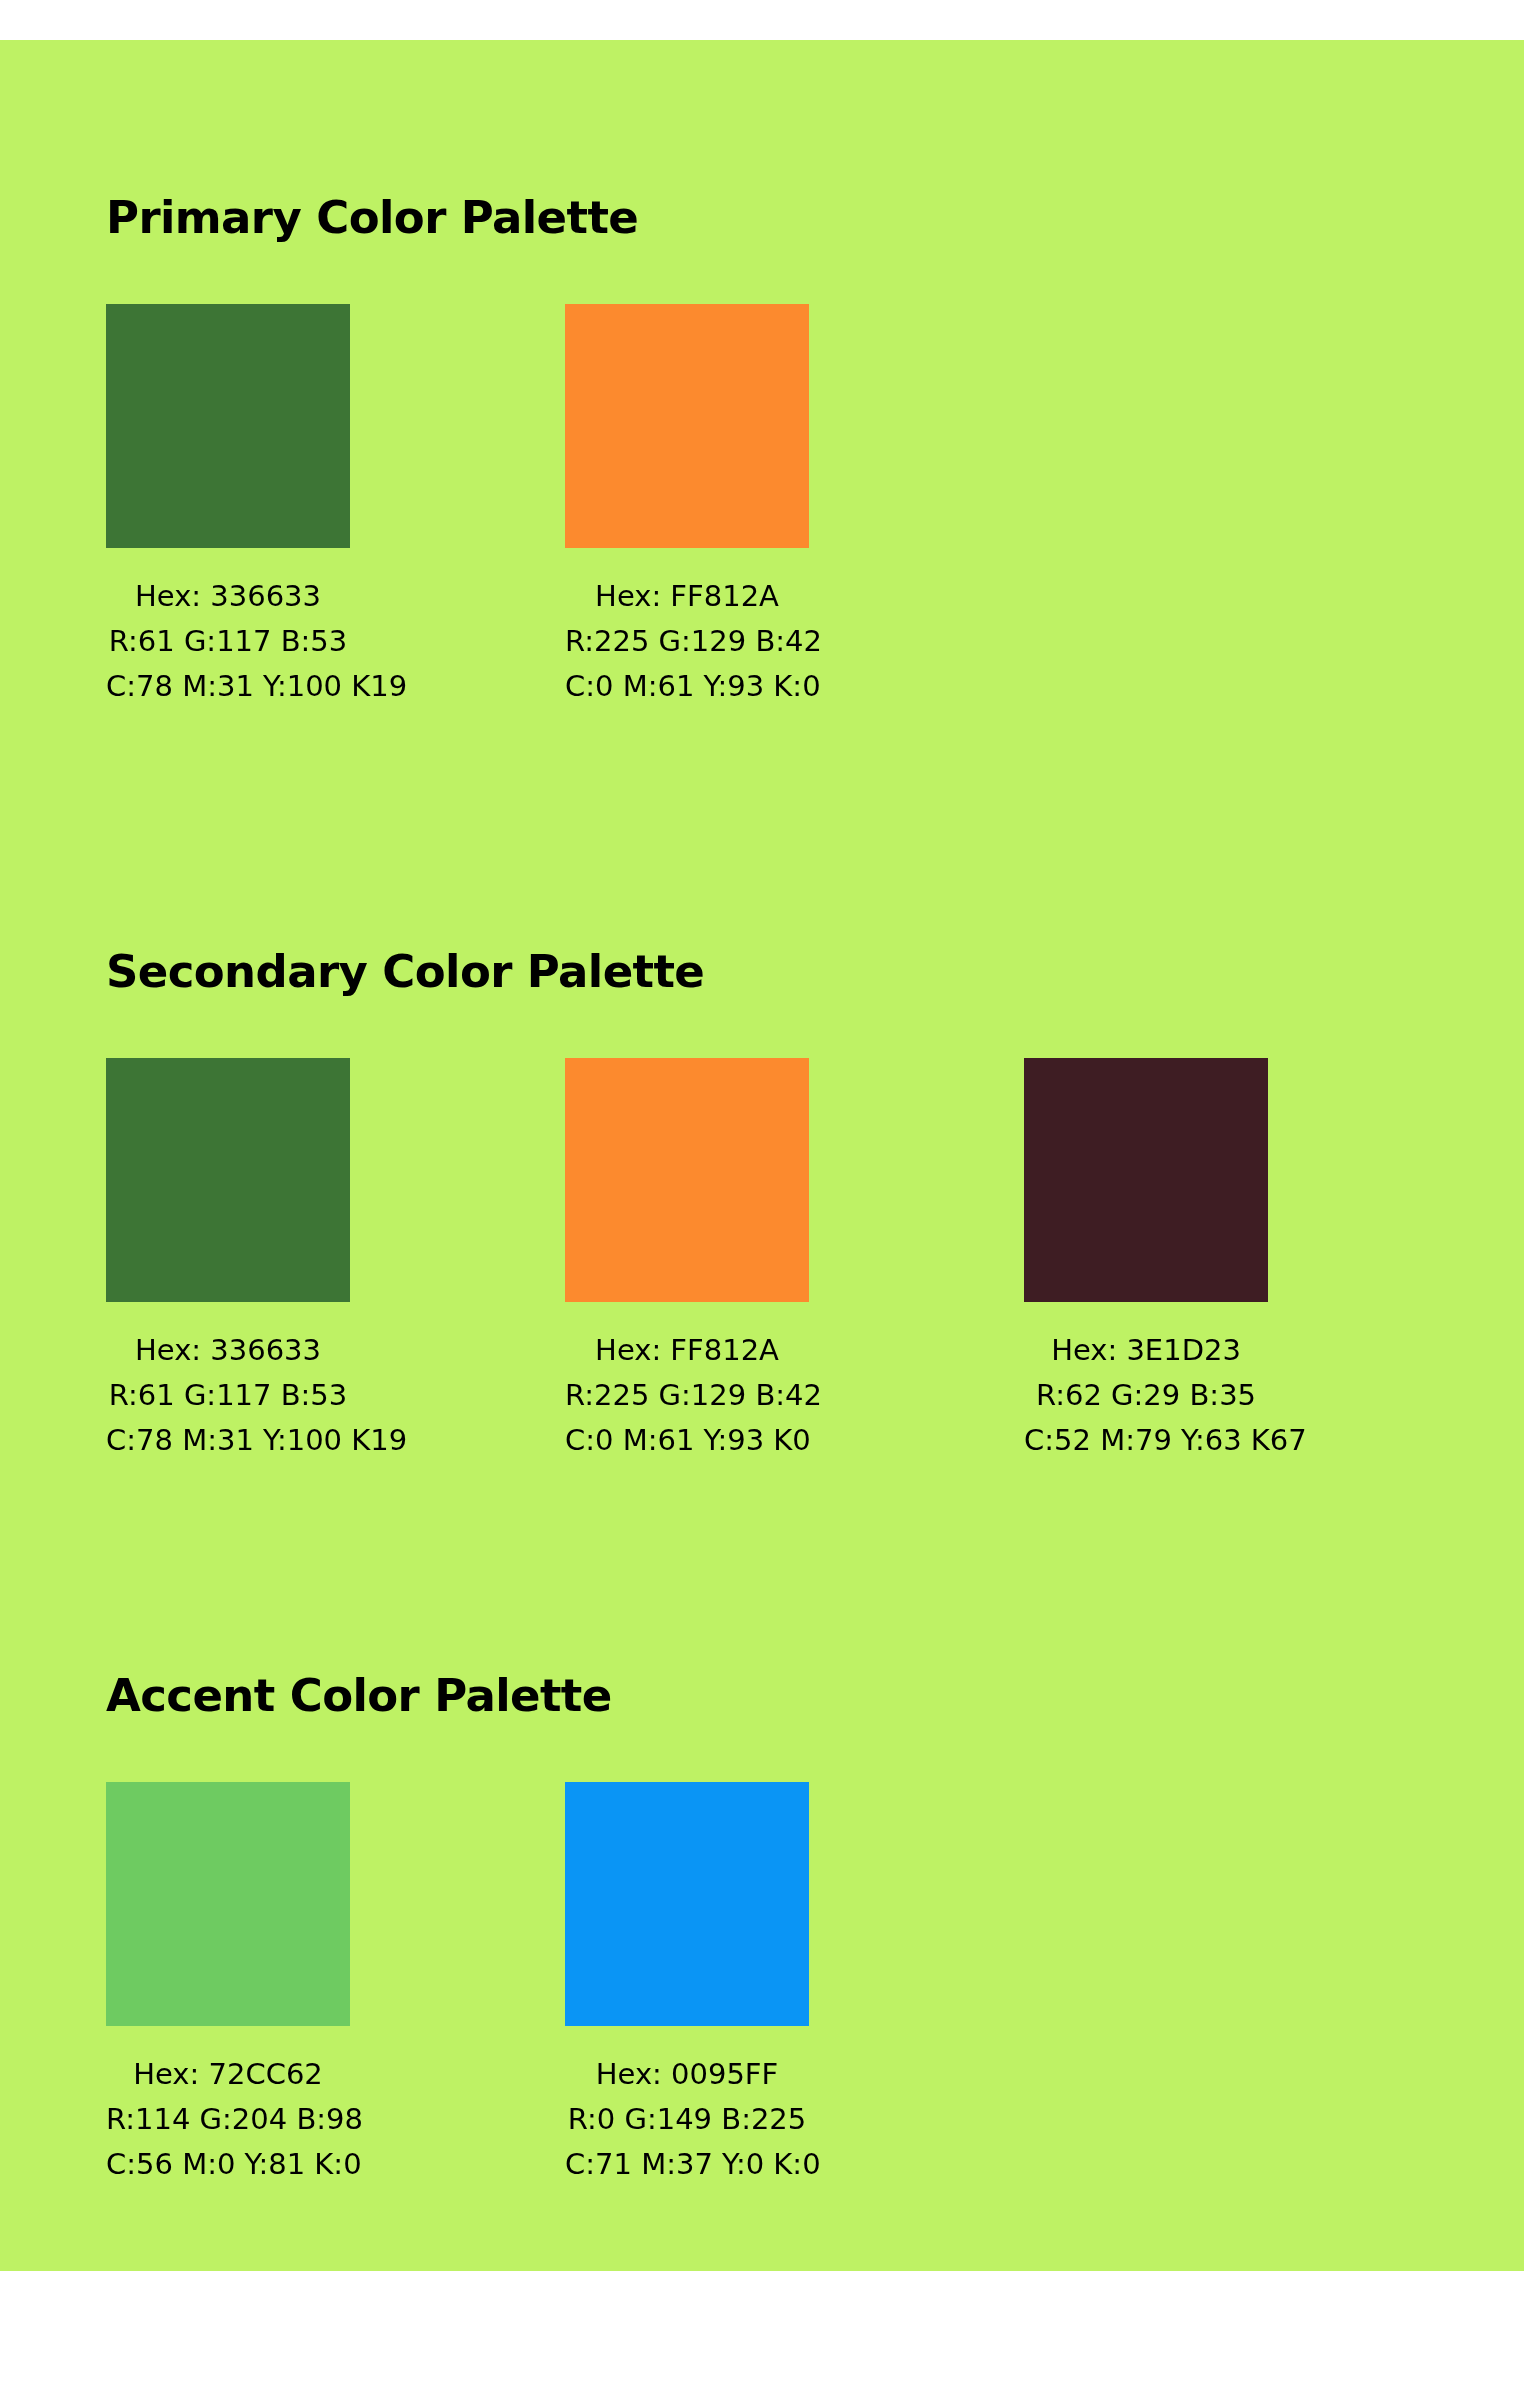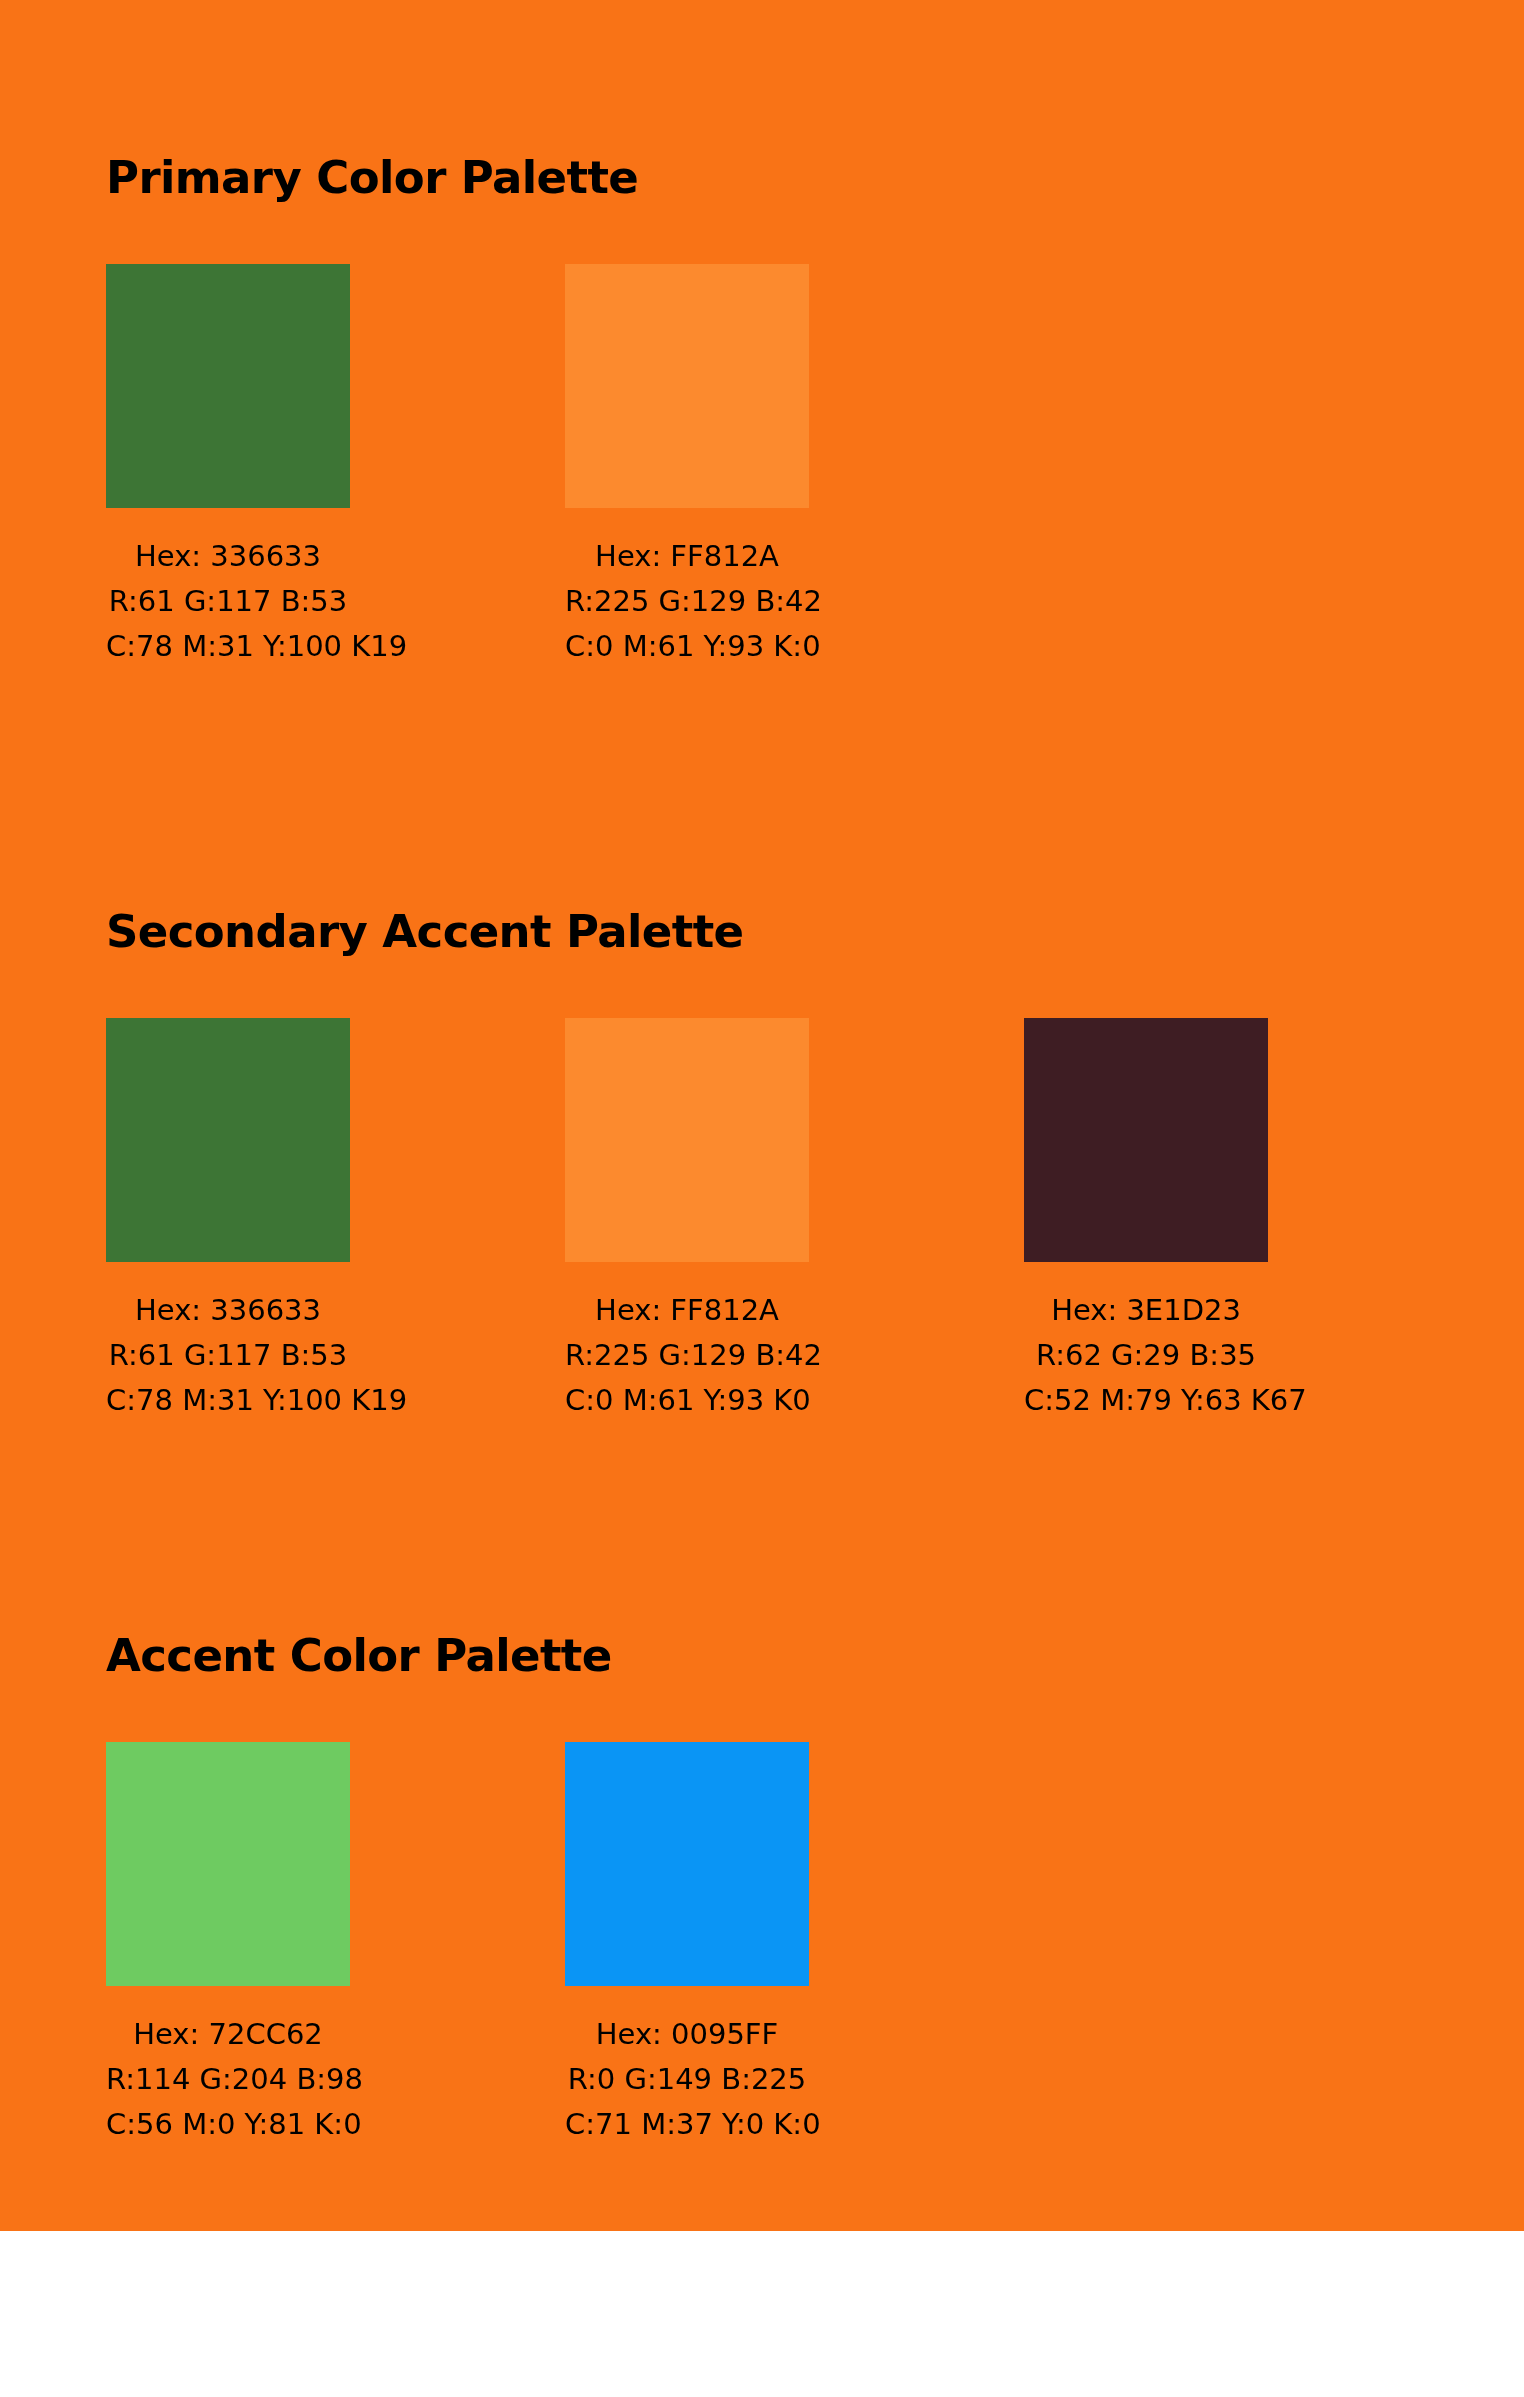--- a/index.html
+++ b/index.html
@@ -14,22 +14,23 @@
     font-family: "Liberation Sans", sans-serif;
     color: #000000;
     -webkit-font-smoothing: antialiased;
     overflow: hidden;
   }
 
   .page {
     position: relative;
     width: 1524px;
     height: 2231px;
-    background: #f97316;
+    background: #bef264;
     box-sizing: border-box;
+    margin-top: 40px;
   }
 
   
   .section {
     position: absolute;
     left: 0;
     width: 1524px;
   }
   #section-primary   { top: 150px; }
   #section-secondary { top: 904px; }
@@ -109,21 +110,21 @@
           <span class="swatch-line">R:225 G:129  B:42</span>
           <span class="swatch-line">C:0 M:61 Y:93 K:0</span>
         </div>
       </div>
 
 
     </div>
   </section>
 
   <section class="section" id="section-secondary">
-    <h2 class="section-title">Secondary Accent Palette</h2>
+    <h2 class="section-title">Secondary Color Palette</h2>
 
     <div class="swatch-row" id="row-secondary">
 
       <div class="swatch-card">
         <span class="swatch-chip" id="chip-s0" style="background-color: rgb(61, 117, 53);"></span>
         <div class="swatch-meta">
           <span class="swatch-line">Hex: 336633</span>
           <span class="swatch-line">R:61 G:117  B:53</span>
           <span class="swatch-line">C:78 M:31 Y:100 K19</span>
         </div>

